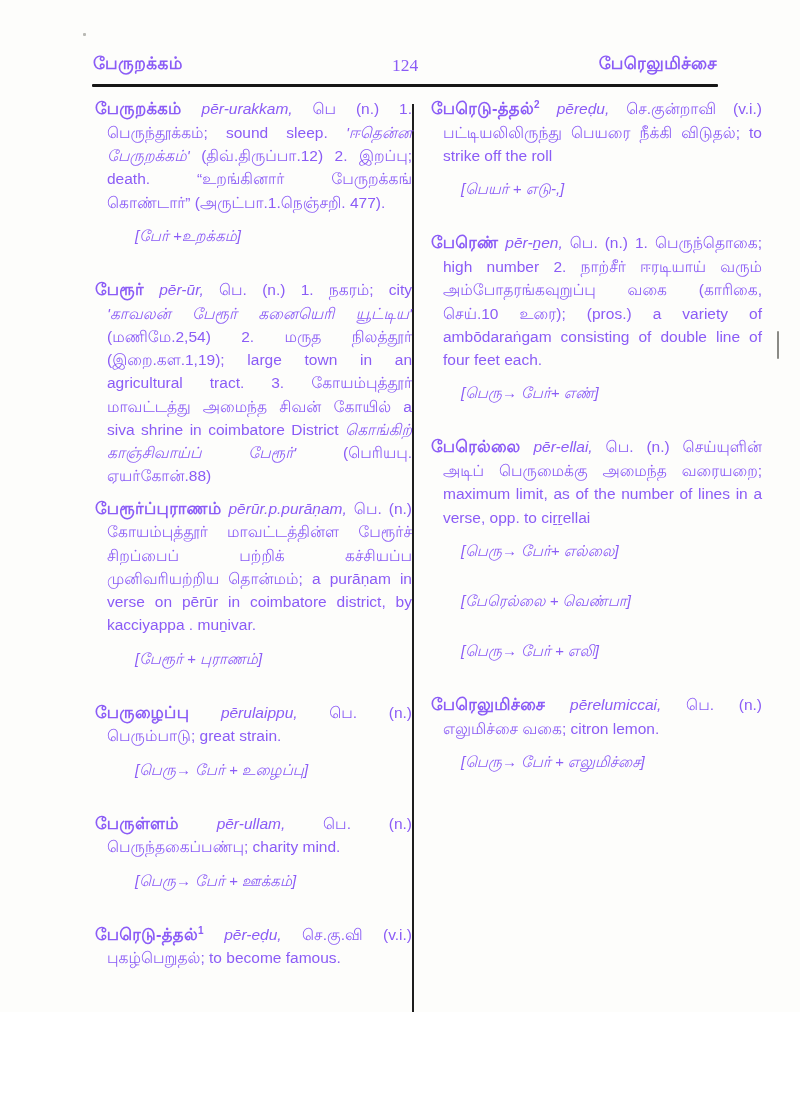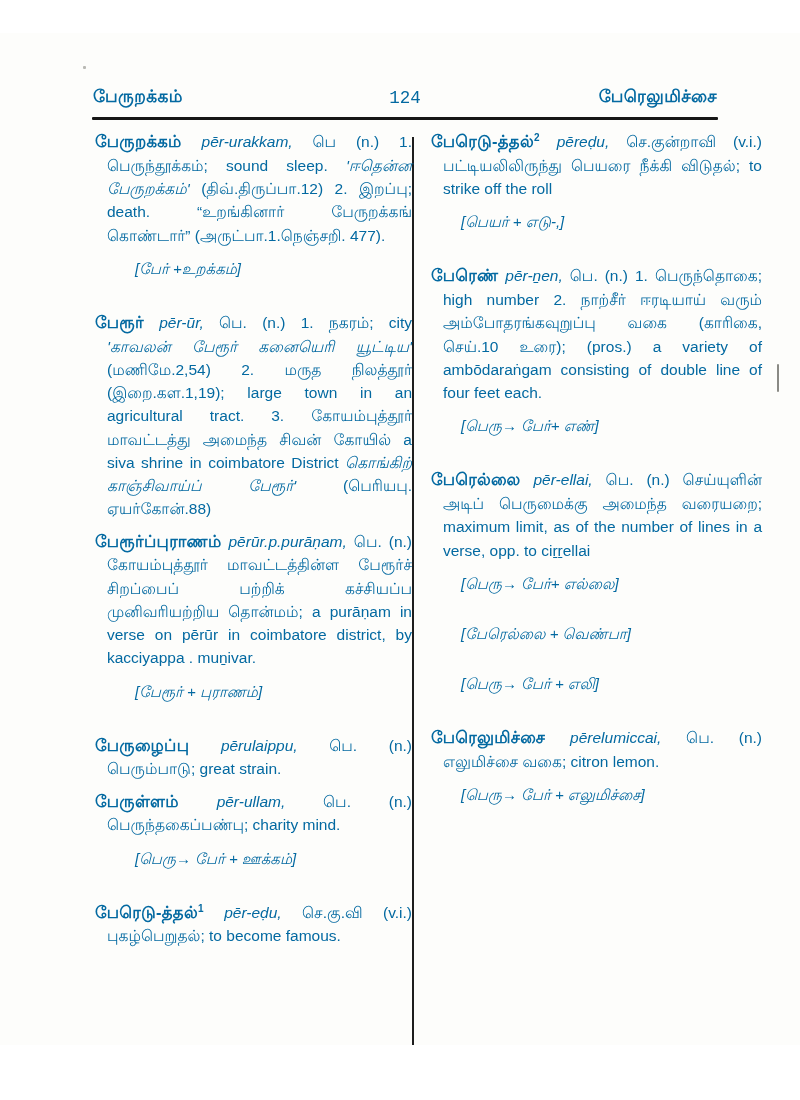--- a/index.html
+++ b/index.html
@@ -1,26 +1,25 @@
 <!DOCTYPE html>
 <html><head>
 <meta charset="utf-8">
 <style>
   html,body { margin:0; padding:0; background:#ffffff; }
   .page {
     position:relative; width:800px; height:1012px;
-    background:#fdfdfb; color:#0369a1; overflow:hidden;
+    background:#fdfdfb; color:#8b5cf6; overflow:hidden;
     font-family:"Liberation Sans","DejaVu Sans",sans-serif;
-    margin-top:33px;
   }
   
   .header { position:absolute; top:54px; left:93px; width:624px; height:26px; }
   .header .hleft  { position:absolute; left:0; top:0; font-weight:bold; font-size:17px; letter-spacing:0.4px; }
   .header .hnum   { position:absolute; left:50%; transform:translateX(-50%); top:1px;
-                    font-family:Liberation Mono, monospace; font-size:17.5px; }
+                    font-family:Liberation Serif, serif; font-size:17.5px; }
   .header .hright { position:absolute; right:0; top:0; font-weight:bold; font-size:17px; letter-spacing:0.4px; }
   .rule    { position:absolute; top:84px; left:92px; width:626px; height:3px; background:#161616; border-radius:1px; }
   .divider { position:absolute; left:412px; top:104px; width:2px; height:915px; background:#1d1d1d; }
 
   
   .col { position:absolute; top:88px; }
   .col-left  { left:95px;  width:317px; }
   .col-right { left:431px; width:331px; }
 
   .entry {
@@ -86,20 +85,21 @@
       <span>கோயம்புத்தூர் மாவட்டத்தின்ள பேரூர்ச் சிறப்பைப் பற்றிக் கச்சியப்ப முனிவரியற்றிய தொன்மம்; a purāṇam in verse on pērūr in coimbatore district, by kacciyappa . muṉivar.</span>
     </p>
     <p class="etym">[பேரூர் + புராணம்]</p>
 
     <p class="entry">
       <span class="hw">பேருழைப்பு</span>
       <span class="tr">pērulaippu,</span>
       <span class="pos">பெ. (n.)</span>
       <span>பெரும்பாடு; great strain.</span>
     </p>
+    <p class="etym">[பெரு→ பேர் + உழைப்பு]</p>
 
     <p class="entry">
       <span class="hw">பேருள்ளம்</span>
       <span class="tr">pēr-ullam,</span>
       <span class="pos">பெ. (n.)</span>
       <span>பெருந்தகைப்பண்பு; charity mind.</span>
     </p>
     <p class="etym">[பெரு→ பேர் + ஊக்கம்]</p>
 
     <p class="entry">

